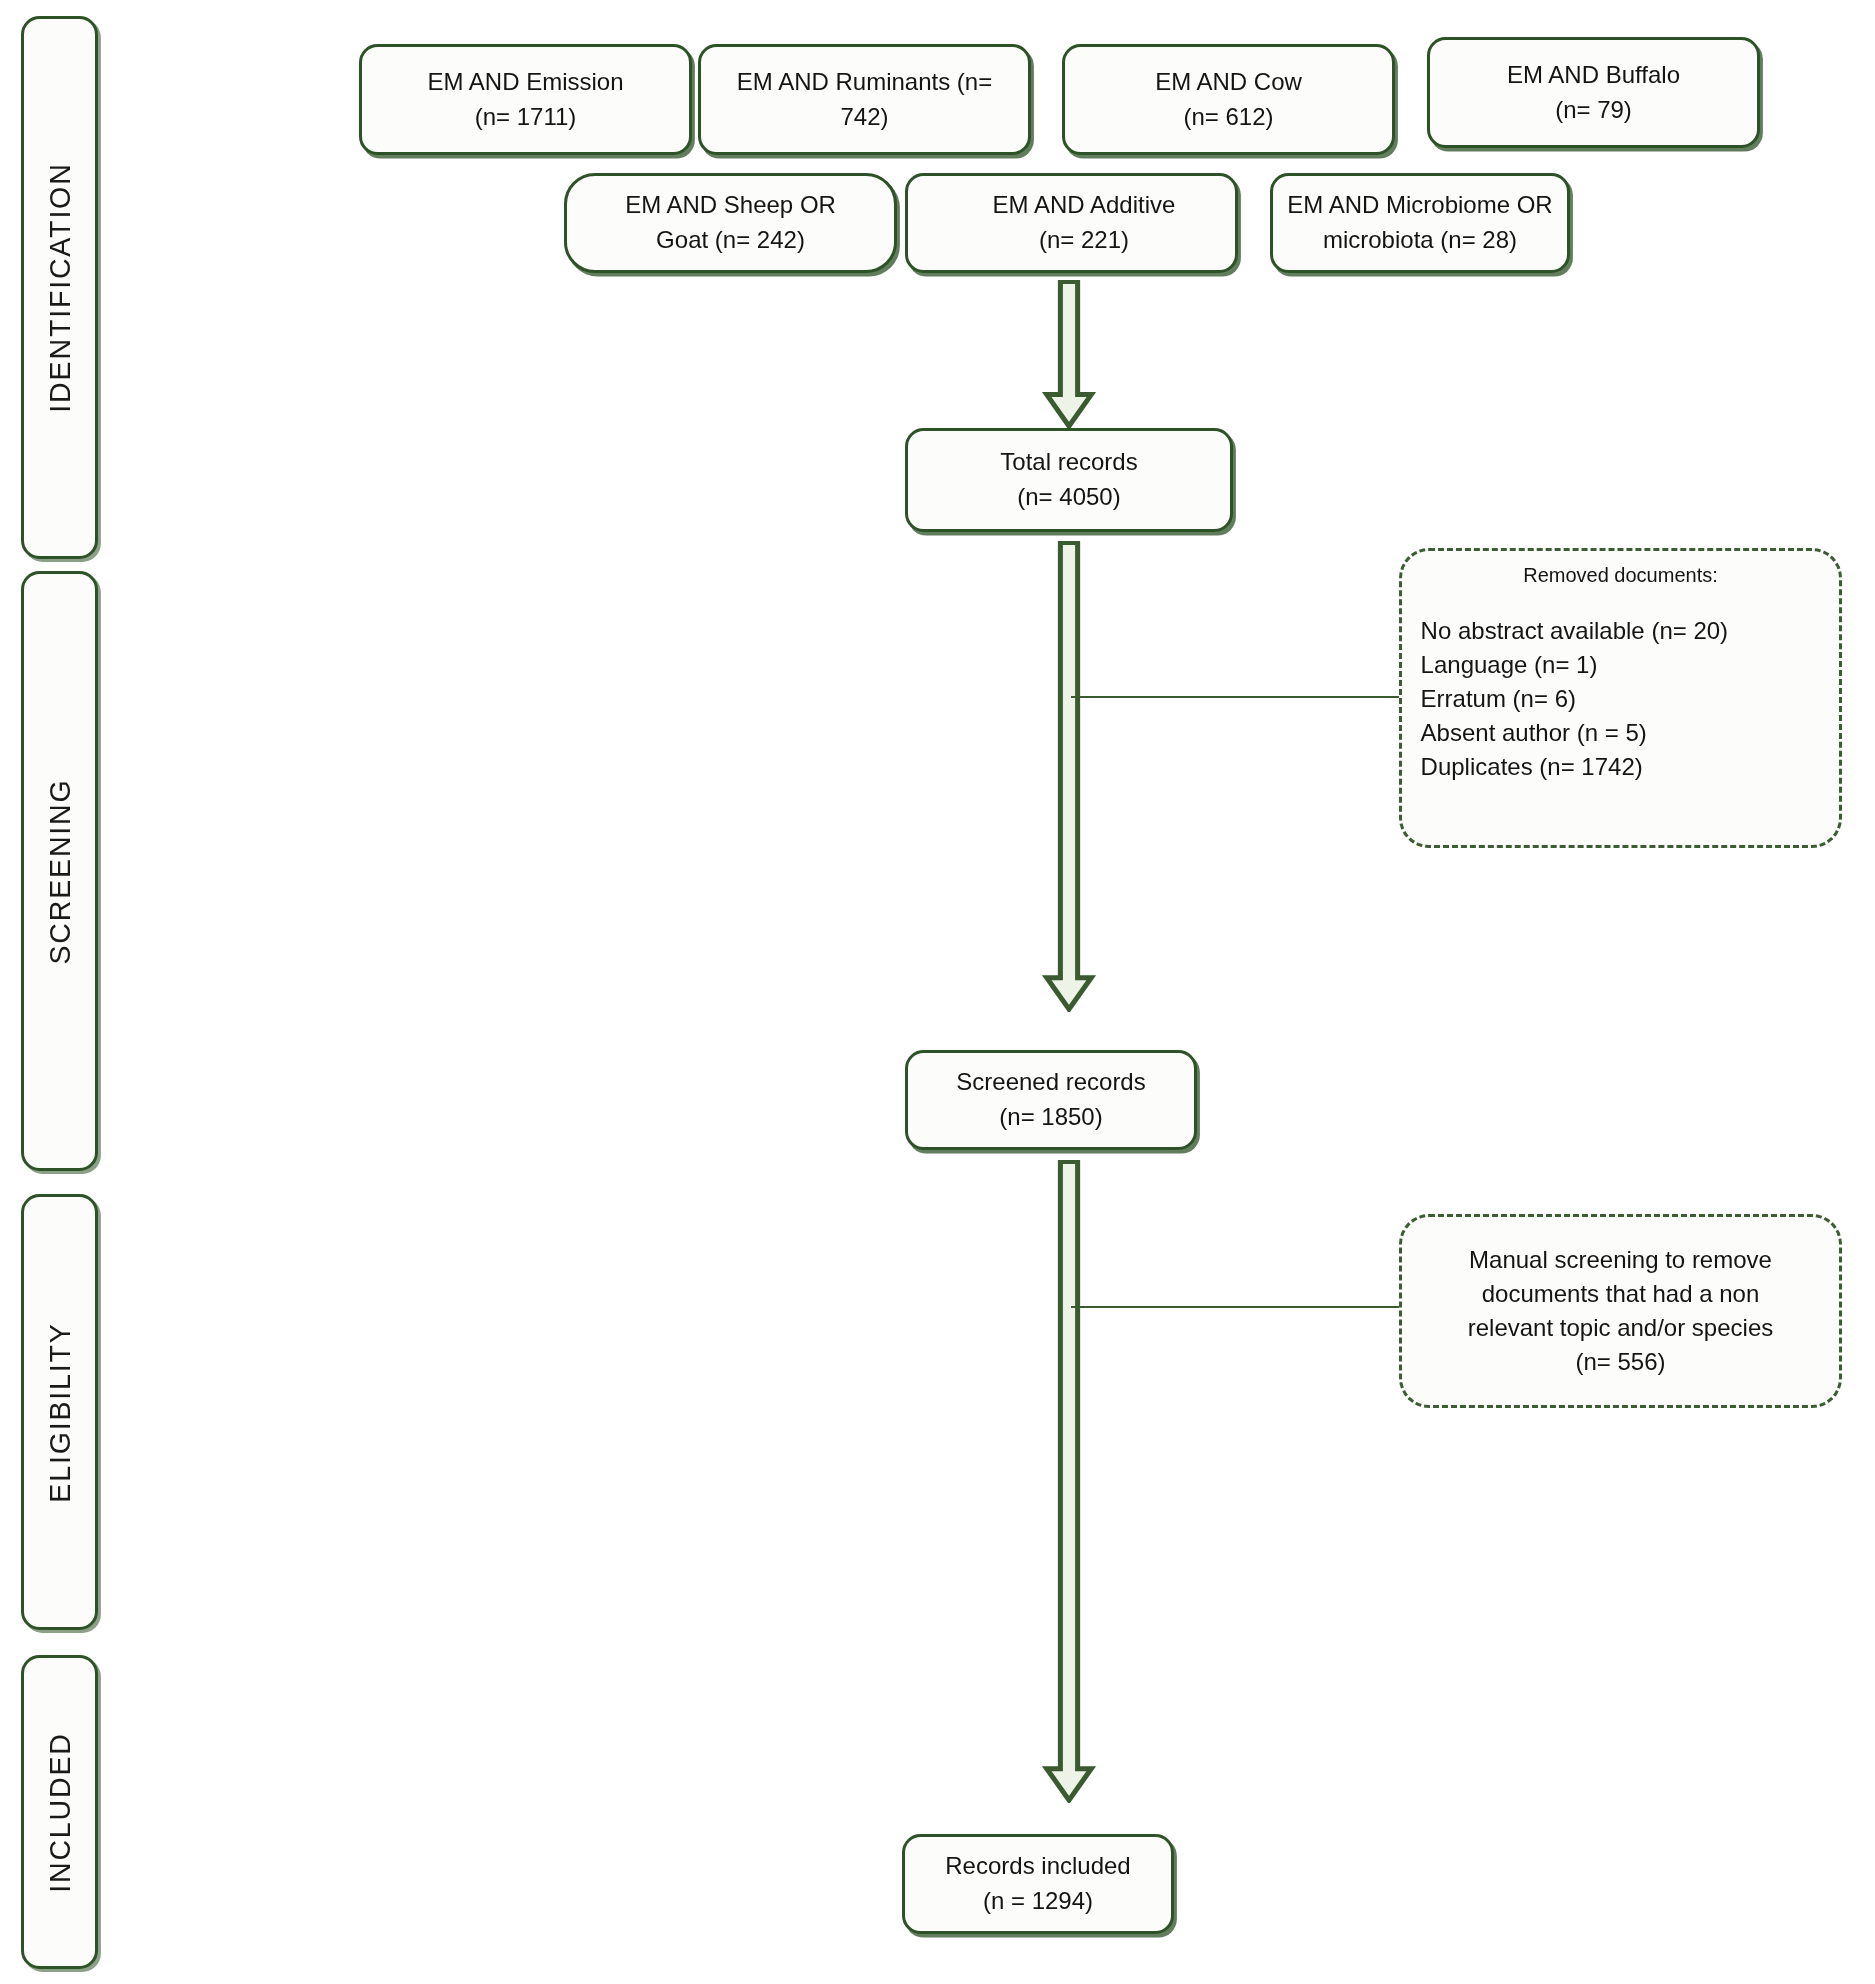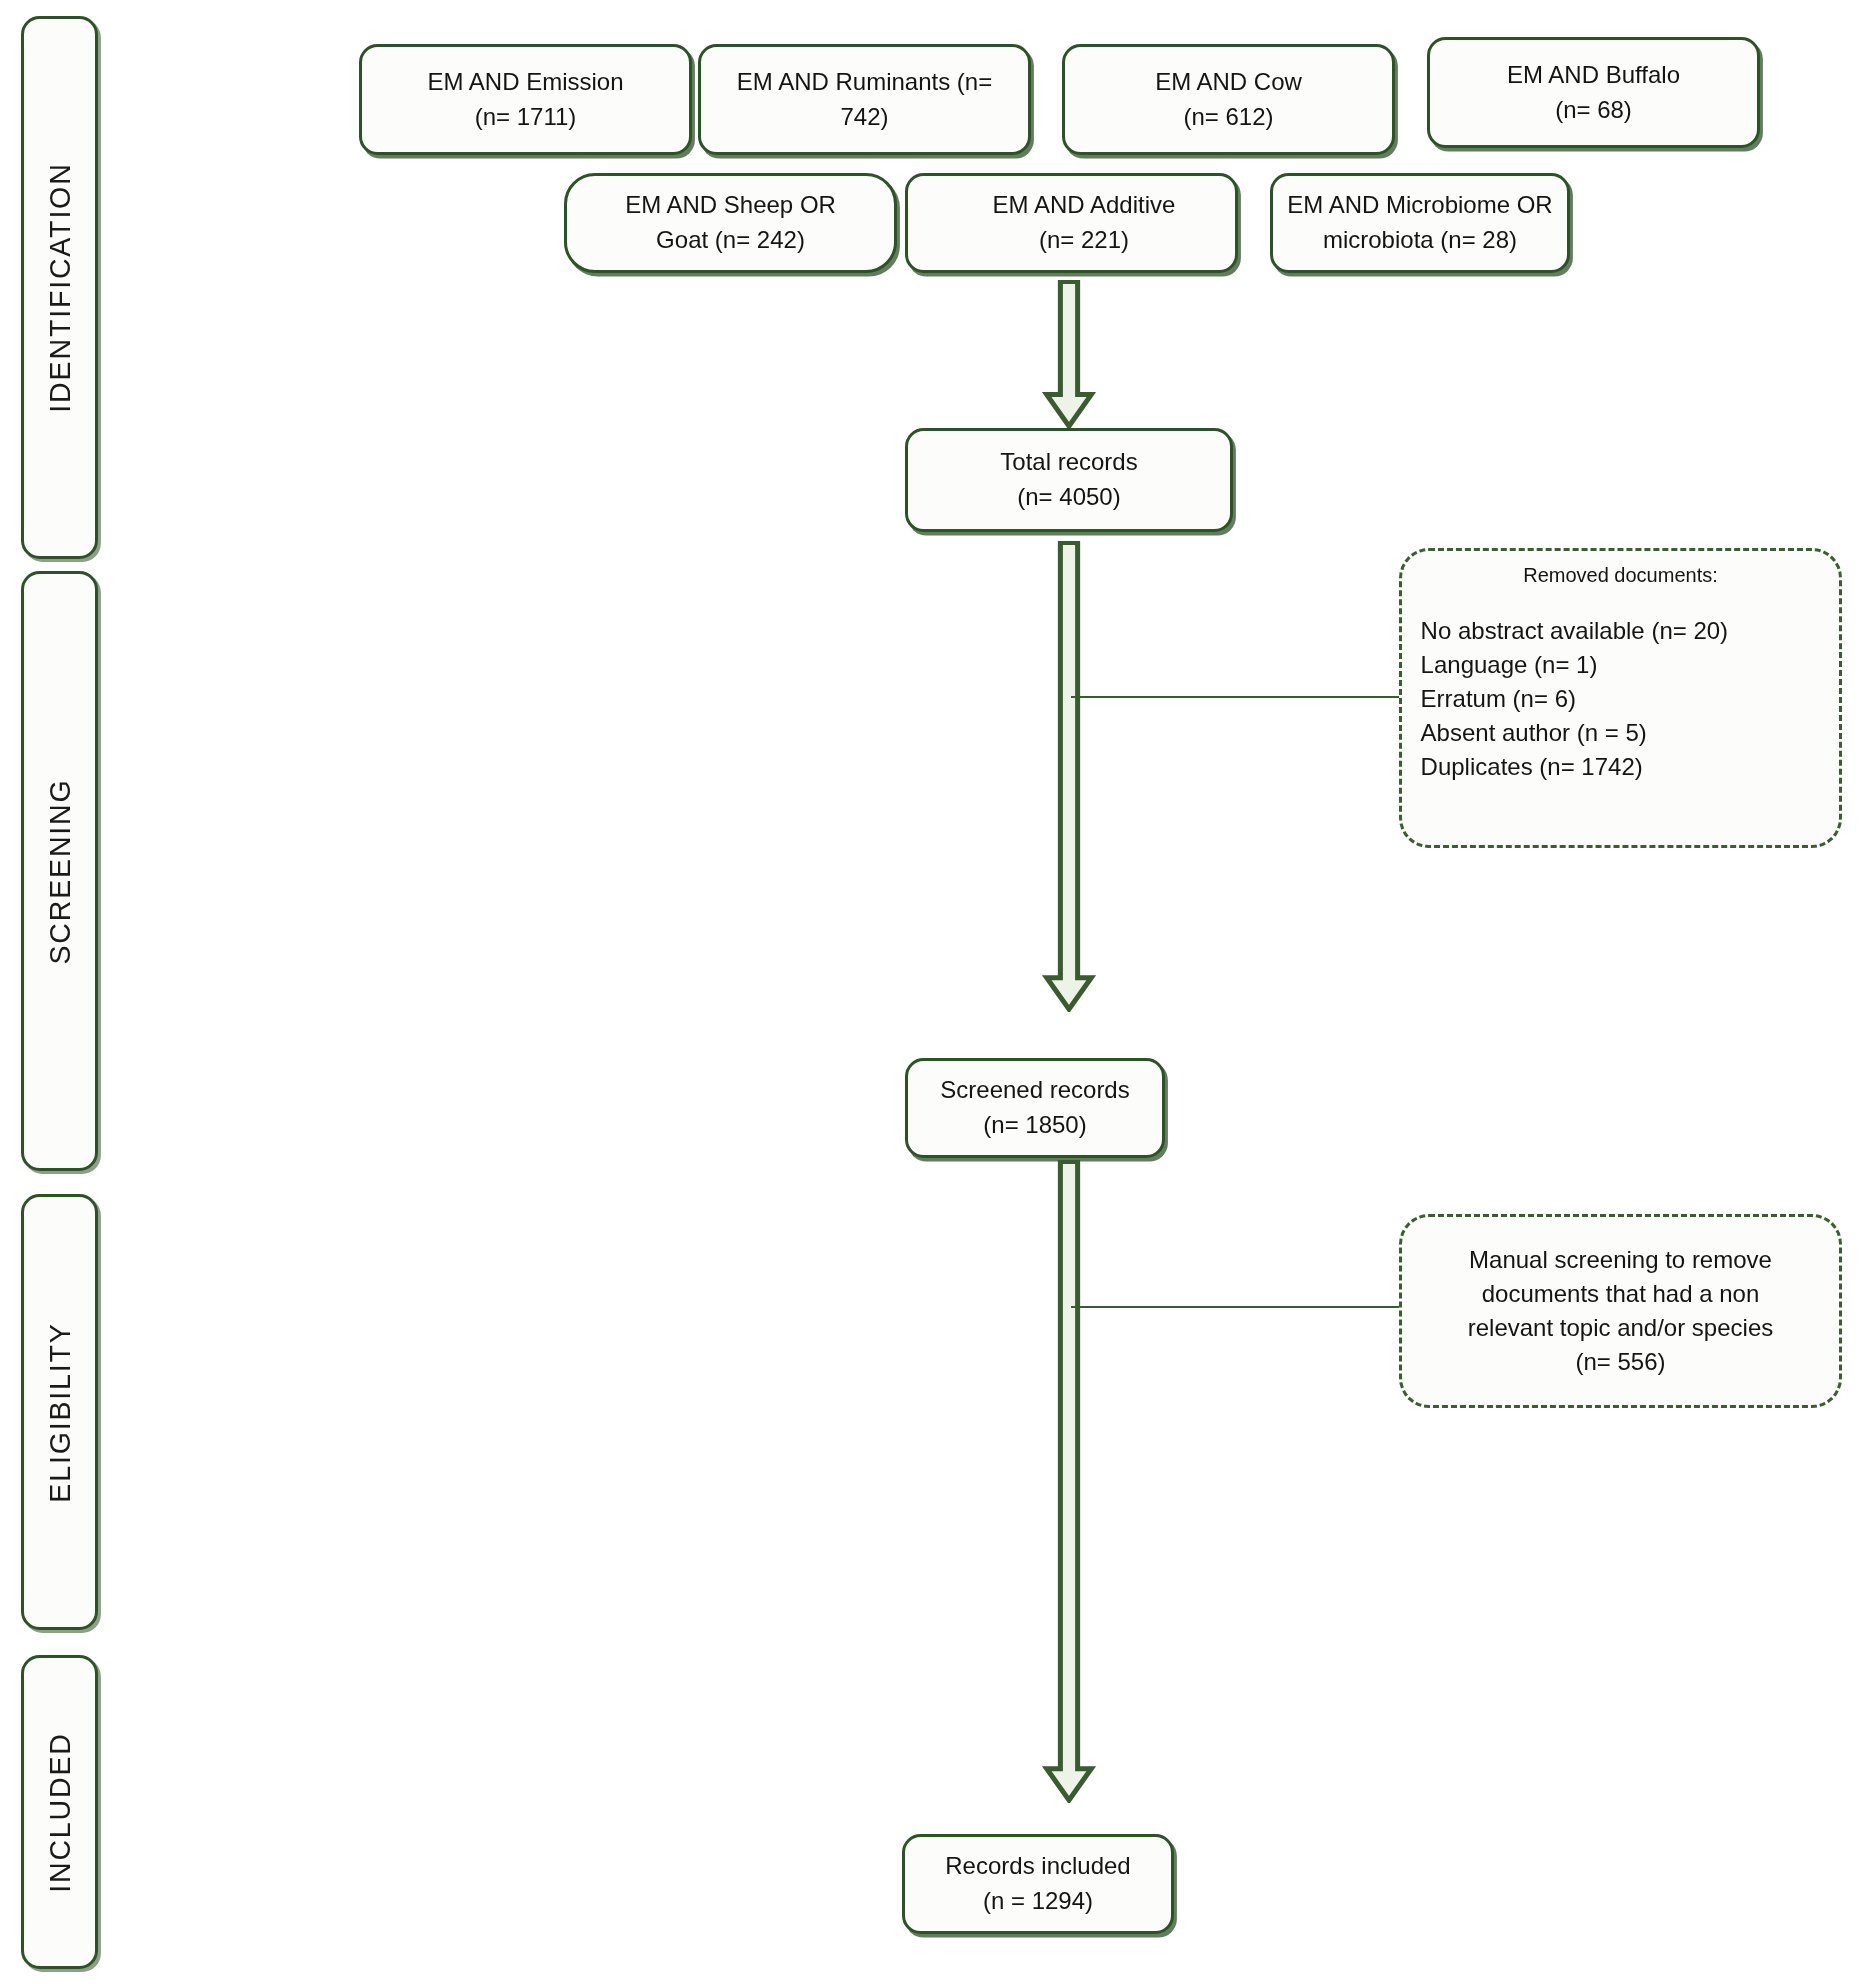--- a/index.html
+++ b/index.html
@@ -136,21 +136,21 @@
 742)</span>
   </div>
 
   <div class="fbox" style="left:1062px; top:44px; width:333px; height:111px;">
     <span class="txt">EM AND Cow
 (n= 612)</span>
   </div>
 
   <div class="fbox" style="left:1427px; top:37px; width:333px; height:111px;">
     <span class="txt">EM AND Buffalo
-(n= 68)</span>
+(n= 79)</span>
   </div>
 
   <div class="fbox" style="left:564px; top:173px; width:333px; height:100px;border-radius:31px;">
     <span class="txt">EM AND Sheep OR
 Goat (n= 242)</span>
   </div>
 
   <div class="fbox" style="left:905px; top:173px; width:333px; height:100px;padding-left:32px;">
     <span class="txt">EM AND Additive
 (n= 221)</span>
@@ -182,21 +182,21 @@
 
   <div class="dbox" style="left:1399px; top:548px; width:443px; height:300px;">
     <div class="dtitle">Removed documents:</div>
     <div class="dline">No abstract available (n= 20)
 Language (n= 1)
 Erratum (n= 6)
 Absent author (n = 5)
 Duplicates (n= 1742)</div>
   </div>
 
-  <div class="fbox" style="left:905px; top:1050px; width:260px; height:100px;margin-top:8px;">
+  <div class="fbox" style="left:905px; top:1050px; width:292px; height:100px;">
     <span class="txt">Screened records
 (n= 1850)</span>
   </div>
 
   <div class="barrow" style="left:1041px; top:1160px; width:56px; height:643px;">
     <svg viewBox="0 0 78 900" preserveAspectRatio="none">
       <polygon points="27,2 51,2 51,852 70,852 39,896 8,852 27,852" fill="#eef3e8" stroke="#3a5a30" stroke-width="7" stroke-linejoin="miter"></polygon>
     </svg>
   </div>
 

